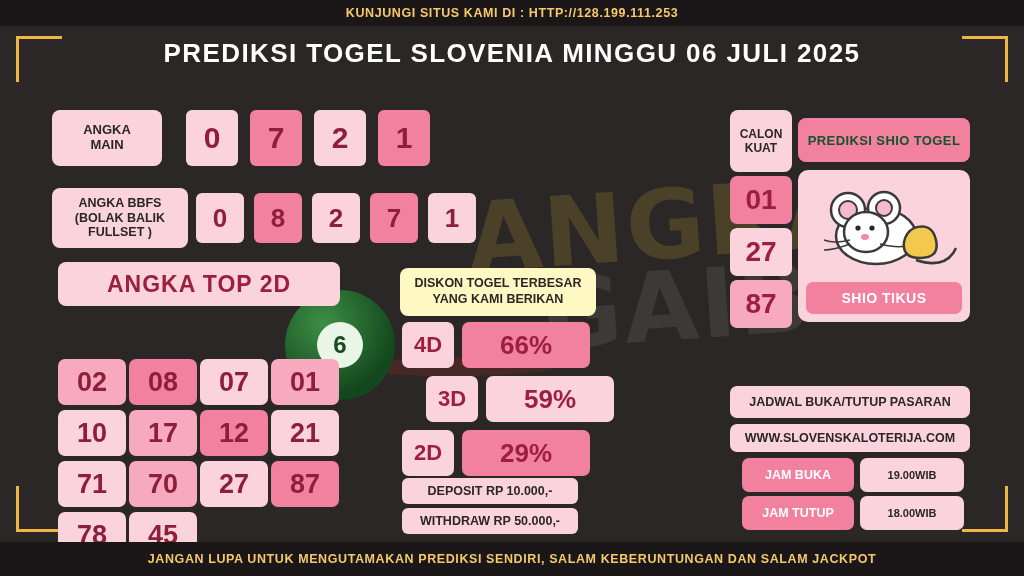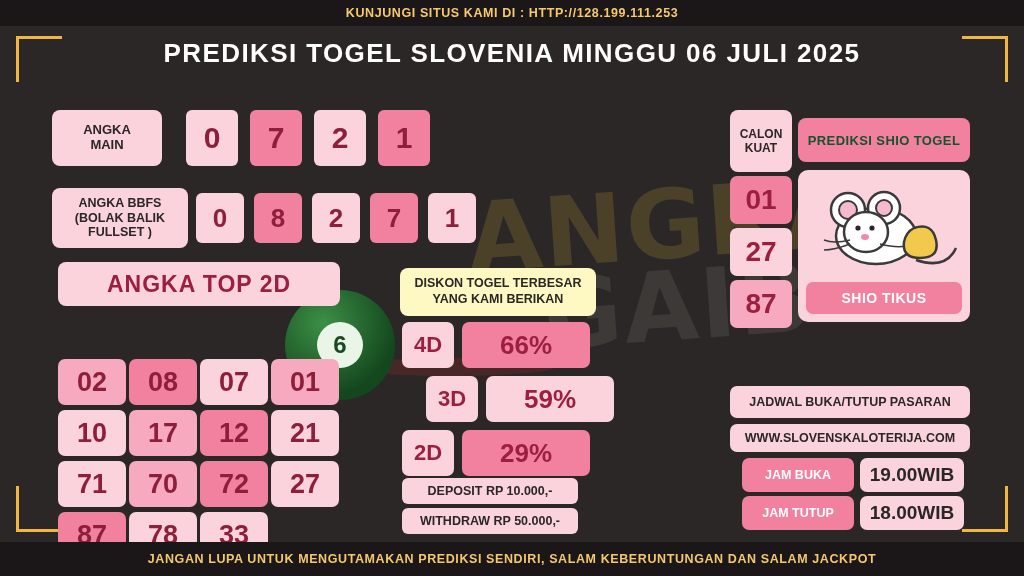--- a/index.html
+++ b/index.html
@@ -174,21 +174,21 @@
     font-size:14px; font-weight:bold; letter-spacing:.5px;
   }
   .info-pill {
     position:absolute; background:#fbd3dd; color:#2b2726;
     border-radius:7px; display:flex; align-items:center; justify-content:center;
     font-size:12.5px; font-weight:bold; text-align:center;
   }
   .jam-val {
     position:absolute; background:#fbd3dd; color:#2b2726;
     border-radius:7px; display:flex; align-items:center; justify-content:center;
-    font-size:19px; font-weight:bold;
+    font-size:11px; font-weight:bold;
   }
   .jam-key {
     position:absolute; background:#f2809f; color:#ffffff;
     border-radius:7px; display:flex; align-items:center; justify-content:center;
     font-size:12.5px; font-weight:bold;
   }
 </style>
 </head>
 <body>
 
@@ -245,26 +245,25 @@
     <div class="cell pinklight">07</div>
     <div class="cell pinkmid">01</div>
 
     <div class="cell pinklight">10</div>
     <div class="cell pinkmid">17</div>
     <div class="cell pinkdark">12</div>
     <div class="cell pinklight">21</div>
 
     <div class="cell pinklight">71</div>
     <div class="cell pinkmid">70</div>
-    <div class="cell pinkdark">72</div>
     <div class="cell pinklight">27</div>
 
     <div class="cell pinkdark">87</div>
     <div class="cell pinklight">78</div>
-    <div class="cell pinklight">33</div>
+    <div class="cell pinklight">45</div>
   </div>
 
   <div class="diskon-box">
     <div>DISKON TOGEL TERBESAR</div>
     <div>YANG KAMI BERIKAN</div>
   </div>
 
   <div class="disc-row" style="left:402px; top:322px;">
     <div class="disc-key">4D</div>
     <div class="disc-val pinkdark">66%</div>

